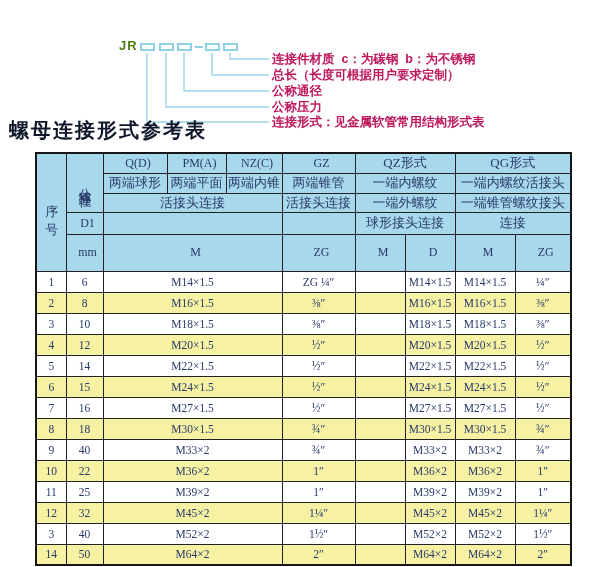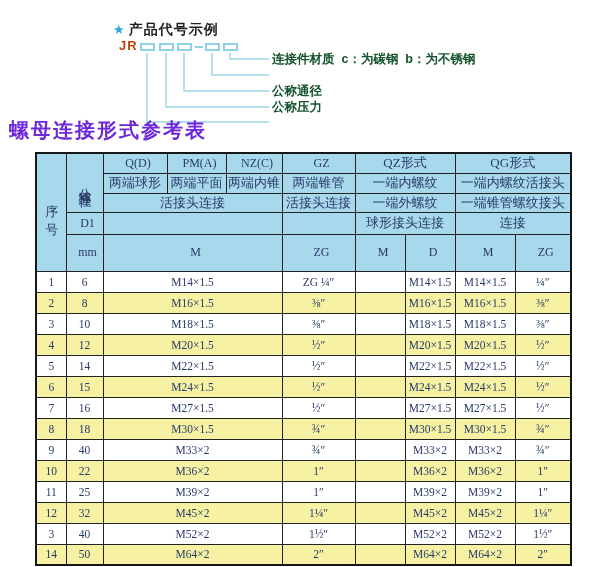--- a/index.html
+++ b/index.html
@@ -7,33 +7,33 @@
   body {
     width:600px; height:567px; background:#ffffff;
     font-family:"Liberation Sans", sans-serif;
   }
   .page { position:relative; width:600px; height:567px; overflow:hidden; background:#fff; }
 
   
   .diagram { position:absolute; left:0; top:0; width:600px; height:132px; }
   .diagram-title { position:absolute; left:113px; top:21px; font-size:14px; font-weight:bold; color:#1f1f1f; letter-spacing:1px; }
   .star { color:#29a5de; font-size:13px; margin-right:3px; font-weight:normal; }
-  .jr { position:absolute; left:119px; top:38px; font-size:13px; color:#c2410c; font-weight:bold; letter-spacing:1px; }
+  .jr { position:absolute; left:119px; top:38px; font-size:13px; color:#4d7c0f; font-weight:bold; letter-spacing:1px; }
   .code-box { position:absolute; top:43px; width:15px; height:8px; border:2px solid #8fd2e7; background:#fff; }
   .b1{left:140px;} .b2{left:159px;} .b3{left:177px;} .b4{left:205px;} .b5{left:223px;}
   .code-dash { position:absolute; top:46px; left:195px; width:8px; height:2px; background:#8fd2e7; }
   .connectors { position:absolute; left:0; top:0; width:600px; height:132px; }
-  .dlabel { position:absolute; left:272px; height:14px; line-height:14px; font-size:12.5px; font-weight:600; color:#14532d; white-space:pre; }
+  .dlabel { position:absolute; left:272px; height:14px; line-height:14px; font-size:12.5px; font-weight:600; color:#be185d; white-space:pre; }
   .dl0{top:52px;} .dl1{top:68px;} .dl2{top:84px;} .dl3{top:100px;} .dl4{top:115px;}
 
   
   .table-title {
     position:absolute; left:9px; top:117px; margin:0;
     font-family:"Liberation Serif","DejaVu Serif",serif;
-    font-size:20px; font-weight:bold; color:#6d28d9; letter-spacing:2px;
+    font-size:20px; font-weight:bold; color:#0f172a; letter-spacing:2px;
   }
 
   
   table.ref {
     position:absolute; left:35px; top:152px;
     width:535px; border-collapse:collapse; table-layout:fixed;
     border:2px solid #161616;
     font-family:"Liberation Serif","DejaVu Serif",serif;
     color:#273a68;
   }
@@ -52,43 +52,42 @@
   th.size-h { letter-spacing:0.18em; font-size:11px; }
   table.ref tbody td { height:21px; font-size:11.5px; background:#ffffff; }
   table.ref tbody tr:nth-child(even) td { background:#f7f2a3; }
 </style>
 </head>
 <body>
 
 <div class="page">
 
   <section class="diagram">
-    <div class="diagram-title">
-      <span class="star">★</span><span>产品代号示例</span>
-    </div>
     <div class="jr">JR</div>
 
     <div class="code-box b1"></div>
     <div class="code-box b2"></div>
     <div class="code-box b3"></div>
     <div class="code-dash"></div>
     <div class="code-box b4"></div>
     <div class="code-box b5"></div>
 
     <svg class="connectors" viewBox="0 0 600 132" xmlns="http://www.w3.org/2000/svg">
       <polyline points="230,53 230,59 269,59" fill="none" stroke="#9ad5e9" stroke-width="1.4"></polyline>
       <polyline points="212,53 212,75 269,75" fill="none" stroke="#9ad5e9" stroke-width="1.4"></polyline>
       <polyline points="184,53 184,91 269,91" fill="none" stroke="#9ad5e9" stroke-width="1.4"></polyline>
       <polyline points="166,53 166,107 269,107" fill="none" stroke="#9ad5e9" stroke-width="1.4"></polyline>
       <polyline points="147,53 147,122 269,122" fill="none" stroke="#9ad5e9" stroke-width="1.4"></polyline>
     </svg>
 
     <div class="dlabel dl0">连接件材质  c：为碳钢  b：为不锈钢</div>
+    <div class="dlabel dl1">总长（长度可根据用户要求定制）</div>
     <div class="dlabel dl2">公称通径</div>
     <div class="dlabel dl3">公称压力</div>
+    <div class="dlabel dl4">连接形式：见金属软管常用结构形式表</div>
   </section>
 
   <h1 class="table-title">螺母连接形式参考表</h1>
 
   <table class="ref">
     <colgroup>
       <col style="width:30px">
         <col style="width:37px">
       <col style="width:64px">
         <col style="width:59px">

